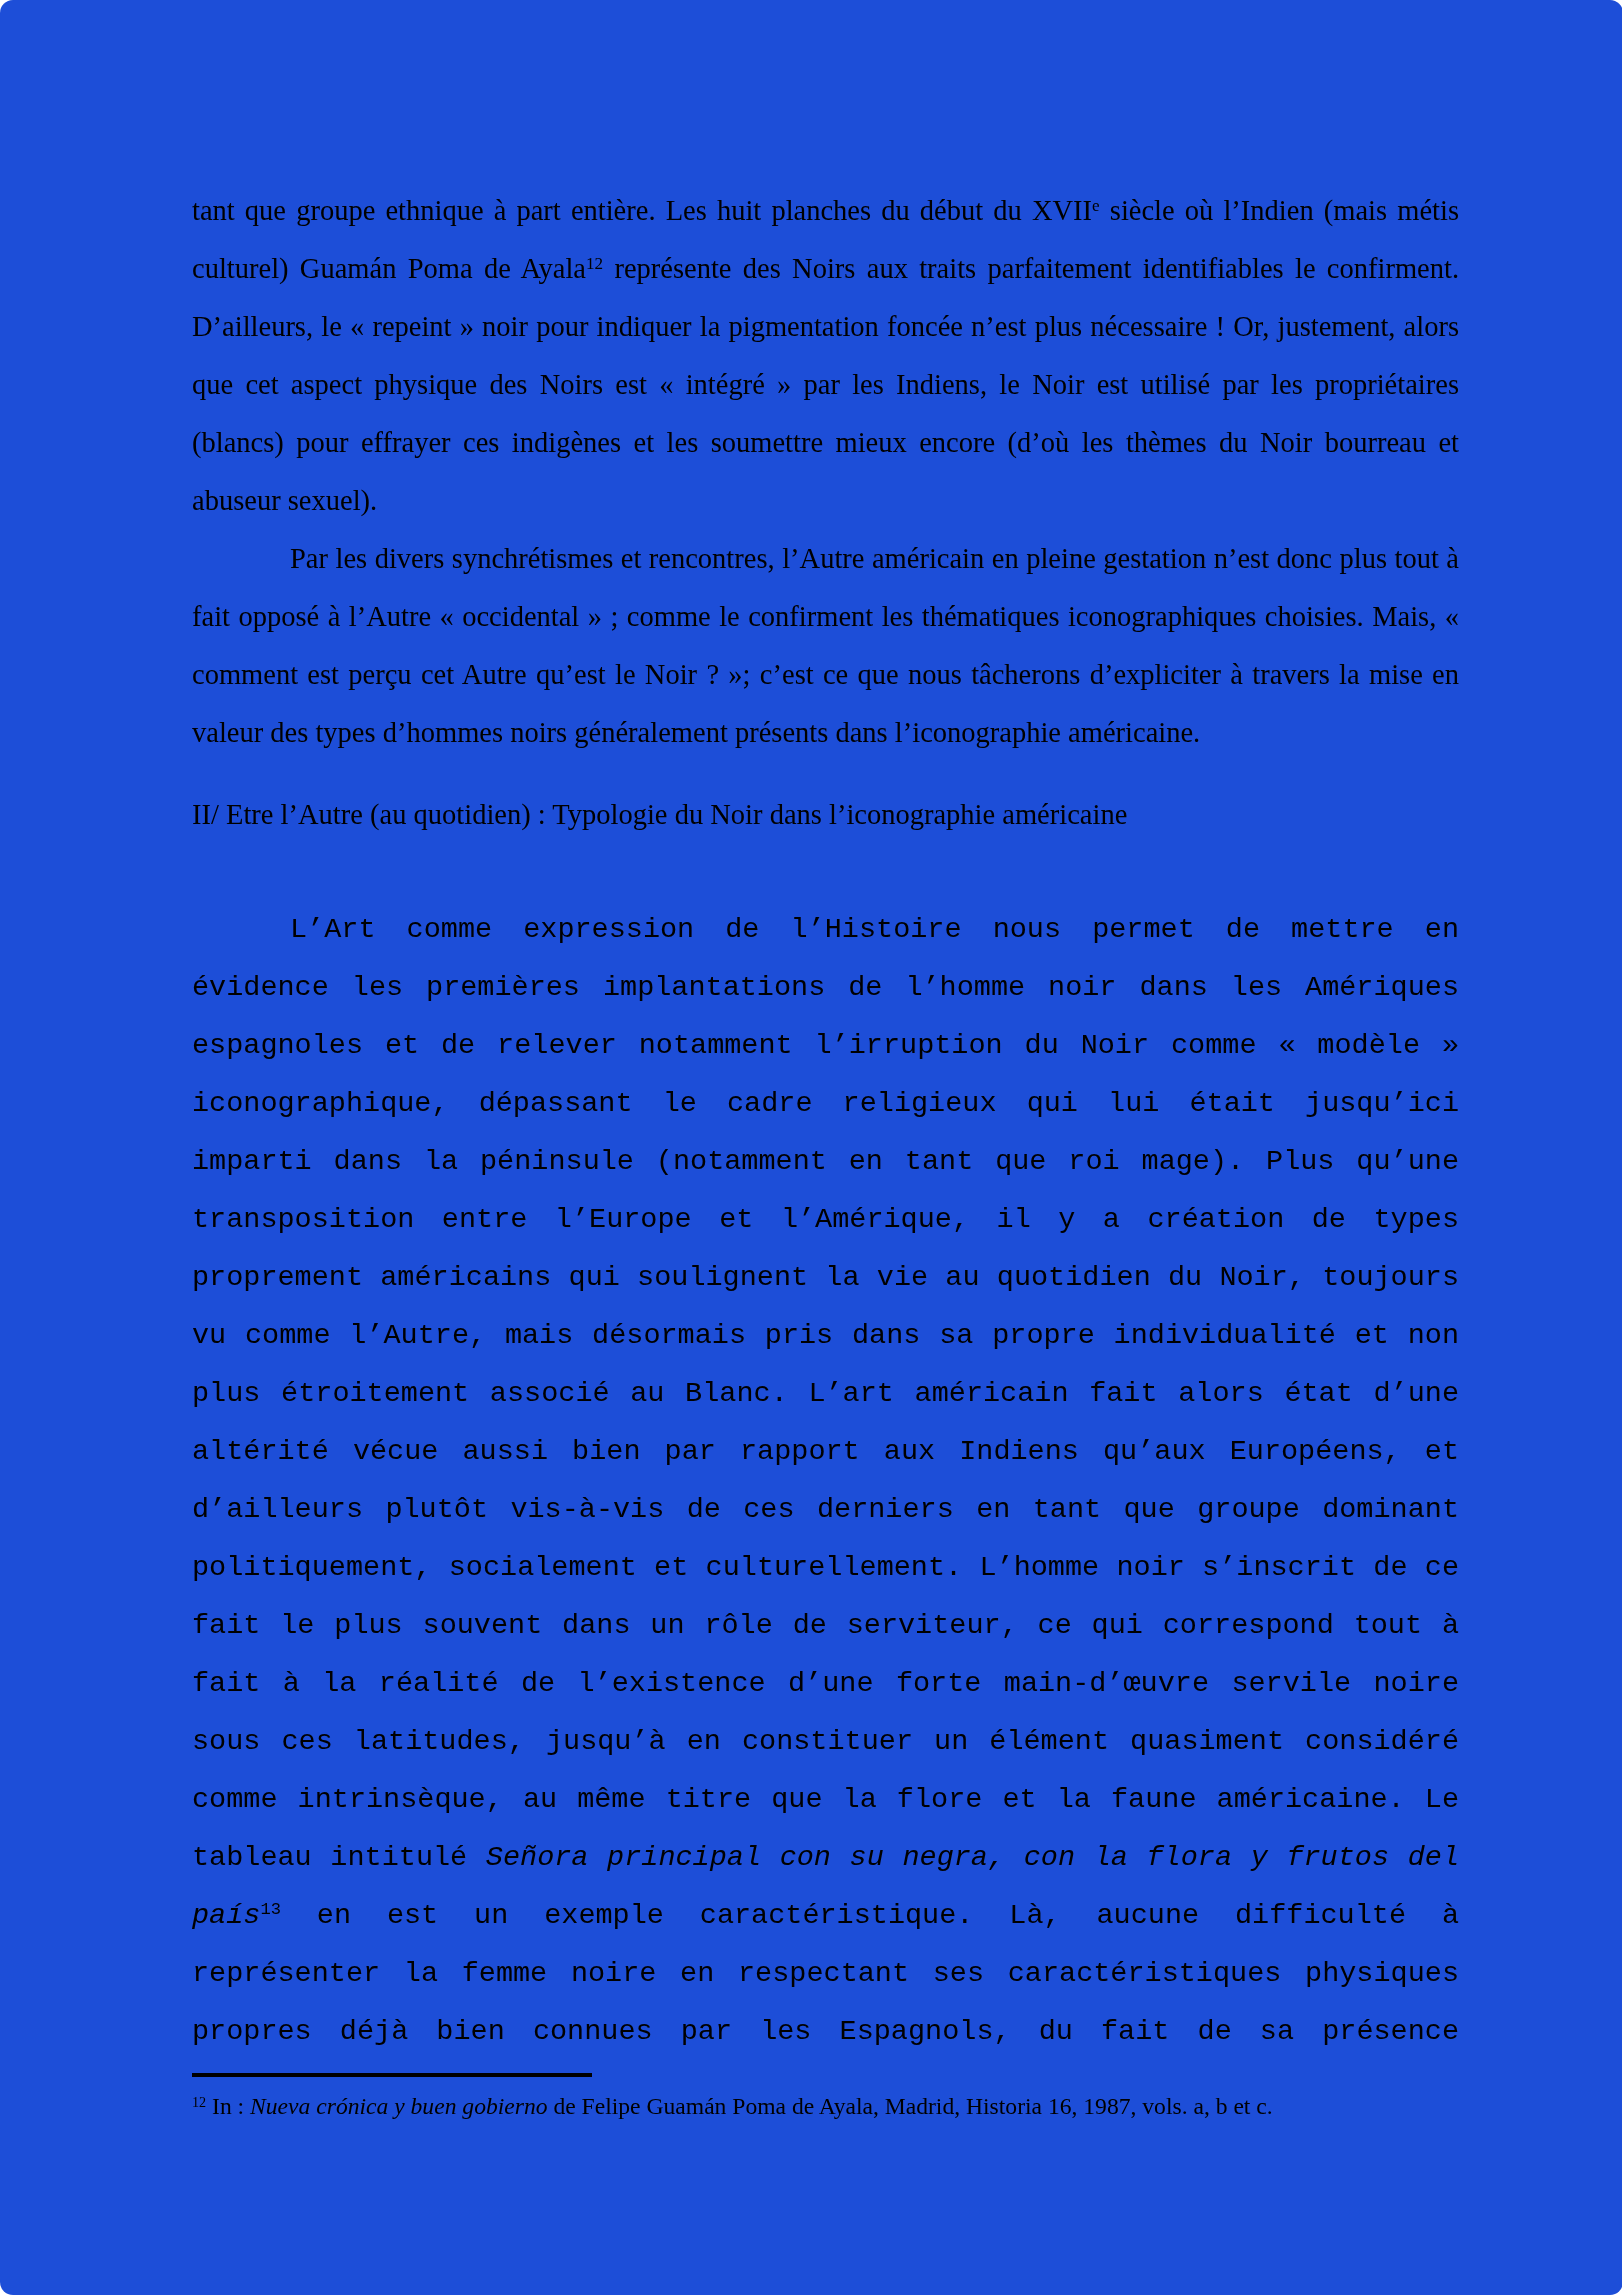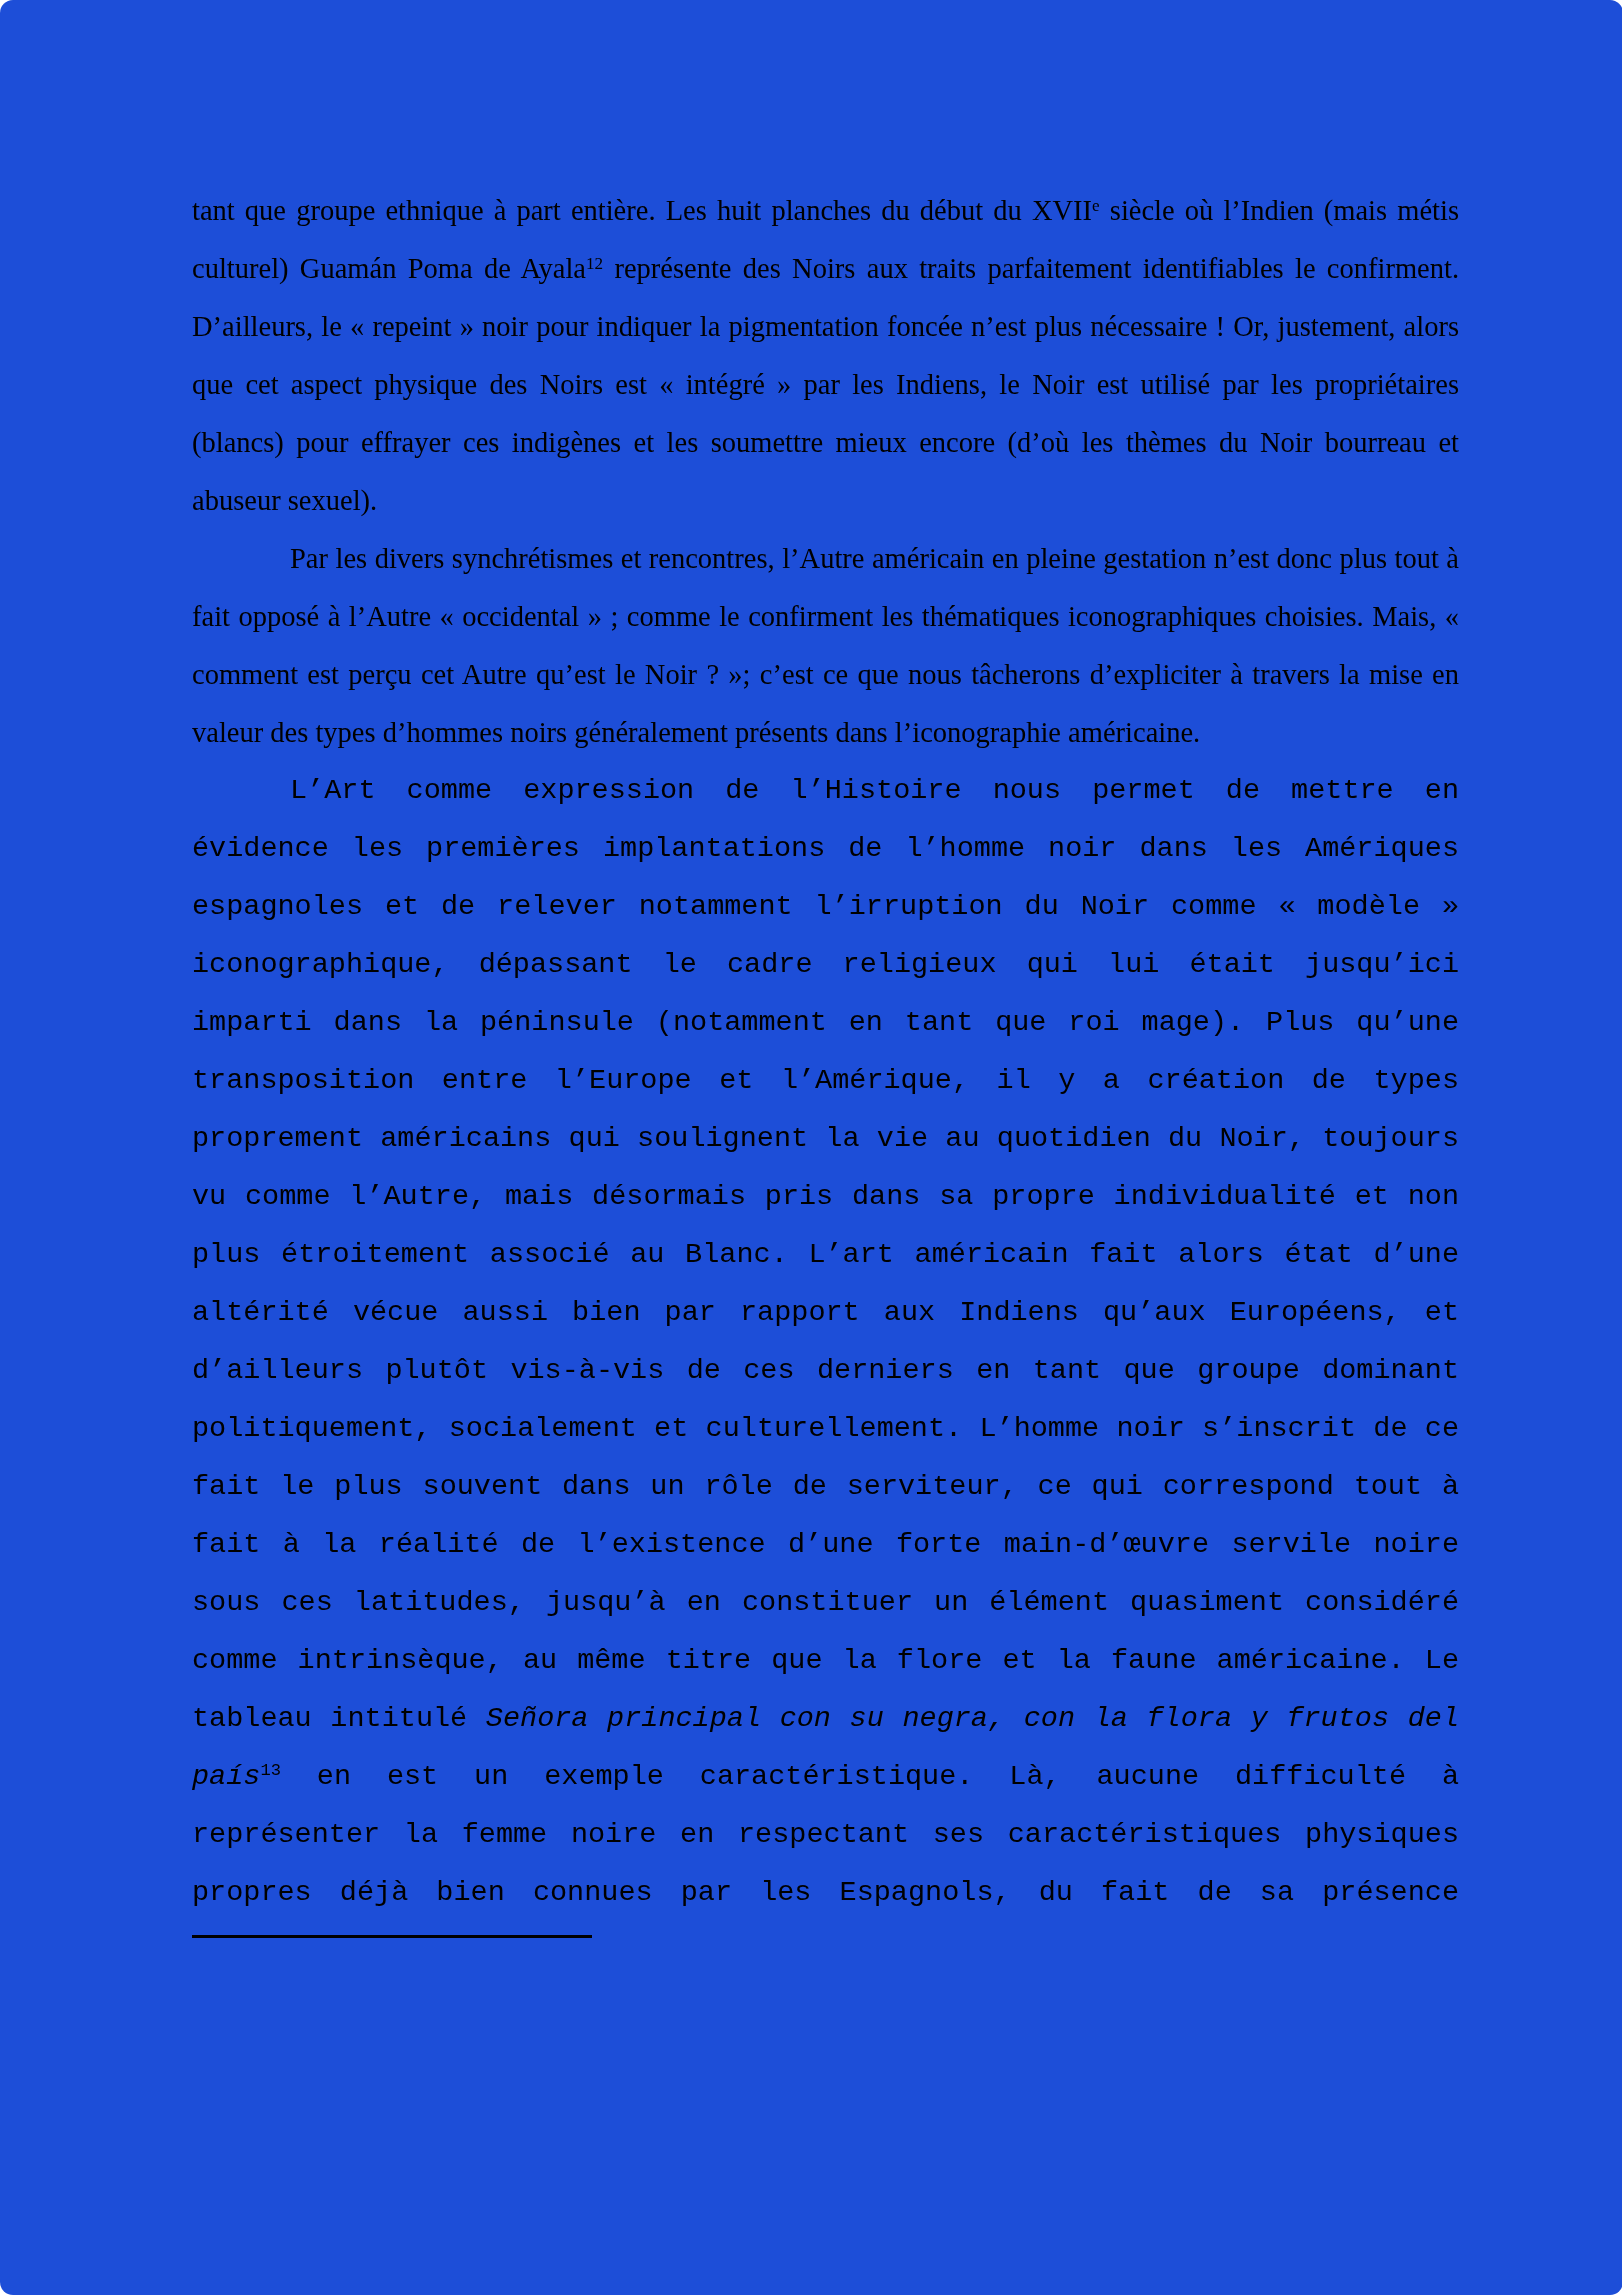--- a/index.html
+++ b/index.html
@@ -80,24 +80,26 @@
 </head>
 <body>
 
 <div class="page">
   <div class="content">
 
     <p class="body-text"><span>tant que groupe ethnique à part entière. Les huit planches du début du XVII</span><sup class="ref">e</sup><span> siècle où l’Indien (mais métis culturel) Guamán Poma de Ayala</span><sup class="ref">12</sup><span> représente des Noirs aux traits parfaitement identifiables le confirment. D’ailleurs, le « repeint » noir pour indiquer la pigmentation foncée n’est plus nécessaire ! Or, justement, alors que cet aspect physique des Noirs est « intégré » par les Indiens, le Noir est utilisé par les propriétaires (blancs) pour effrayer ces indigènes et les soumettre mieux encore (d’où les thèmes du Noir bourreau et abuseur sexuel).</span></p>
 
     <p class="body-text indent"><span>Par les divers synchrétismes et rencontres, l’Autre américain en pleine gestation n’est donc plus tout à fait opposé à l’Autre « occidental » ; comme le confirment les thématiques iconographiques choisies. Mais, « comment est perçu cet Autre qu’est le Noir ? »; c’est ce que nous tâcherons d’expliciter à travers la mise en valeur des types d’hommes noirs généralement présents dans l’iconographie américaine.</span></p>
 
+    <h2 class="section-heading">II/ Etre l’Autre (au quotidien) : Typologie du Noir dans l’iconographie américaine</h2>
 
     <p class="body-text indent justify-last"><span>L’Art comme expression de l’Histoire nous permet de mettre en évidence les premières implantations de l’homme noir dans les Amériques espagnoles et de relever notamment l’irruption du Noir comme « modèle » iconographique, dépassant le cadre religieux qui lui était jusqu’ici imparti dans la péninsule (notamment en tant que roi mage). Plus qu’une transposition entre l’Europe et l’Amérique, il y a création de types proprement américains qui soulignent la vie au quotidien du Noir, toujours vu comme l’Autre, mais désormais pris dans sa propre individualité et non plus étroitement associé au Blanc. L’art américain fait alors état d’une altérité vécue aussi bien par rapport aux Indiens qu’aux Européens, et d’ailleurs plutôt vis-à-vis de ces derniers en tant que groupe dominant politiquement, socialement et culturellement. L’homme noir s’inscrit de ce fait le plus souvent dans un rôle de serviteur, ce qui correspond tout à fait à la réalité de l’existence d’une forte main-d’œuvre servile noire sous ces latitudes, jusqu’à en constituer un élément quasiment considéré comme intrinsèque, au même titre que la flore et la faune américaine. Le tableau intitulé </span><em>Señora principal con su negra, con la flora y frutos del país</em><sup class="ref">13</sup><span> en est un exemple caractéristique. Là, aucune difficulté à représenter la femme noire en respectant ses caractéristiques physiques propres déjà bien connues par les Espagnols, du fait de sa présence</span></p>
 
     <div class="footnotes">
       <div class="fn-rule"></div>
 
+      <p class="footnote"><sup class="ref">12</sup><span> In : </span><em>Nueva crónica y buen gobierno</em><span> de Felipe Guamán Poma de Ayala, Madrid, Historia 16, 1987, vols. a, b et c.</span></p>
 
     </div>
 
   </div>
 </div>
 
 
 </body></html>

